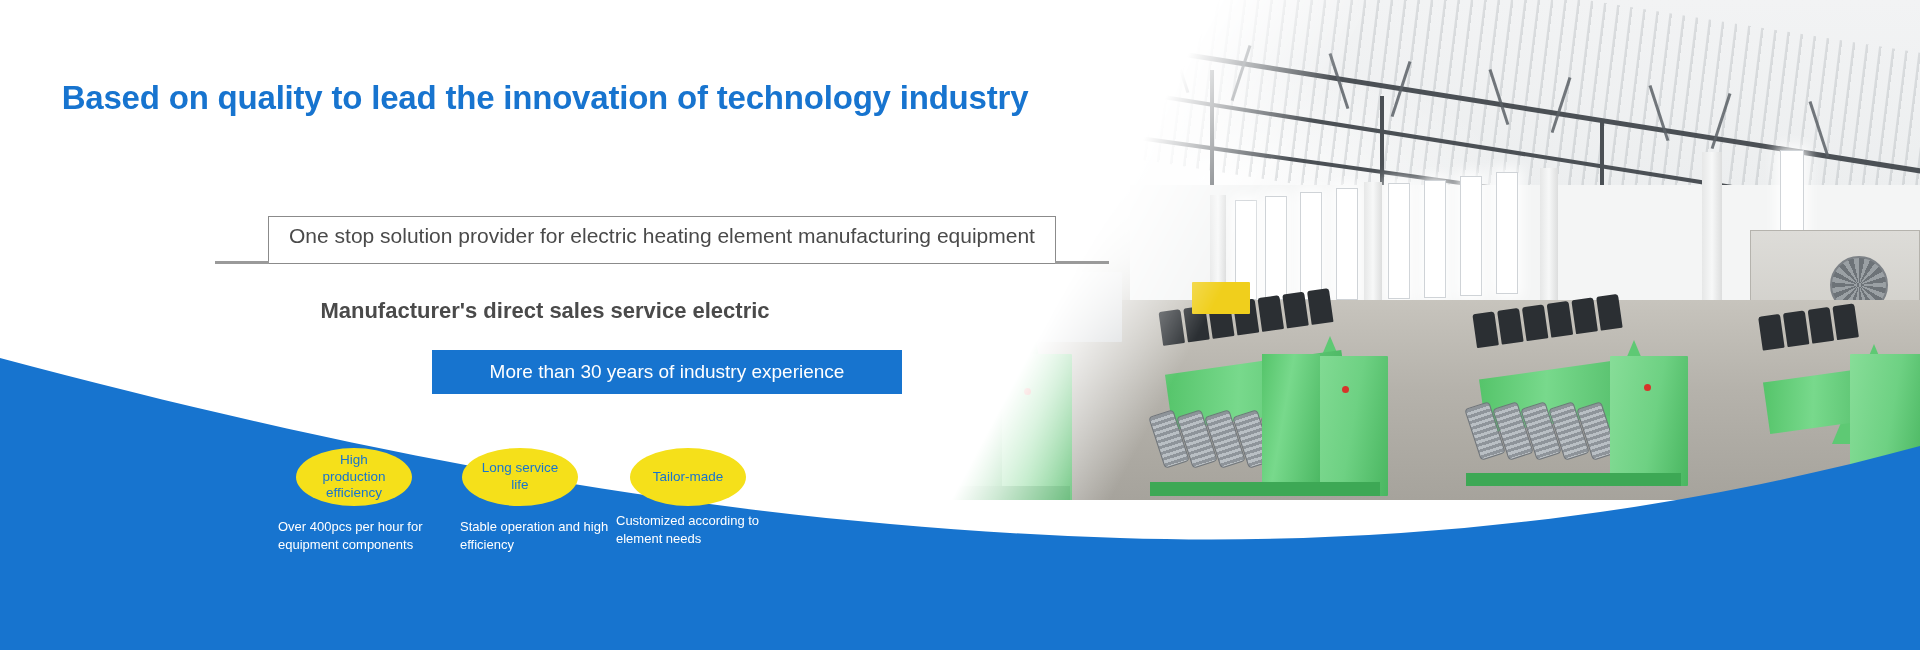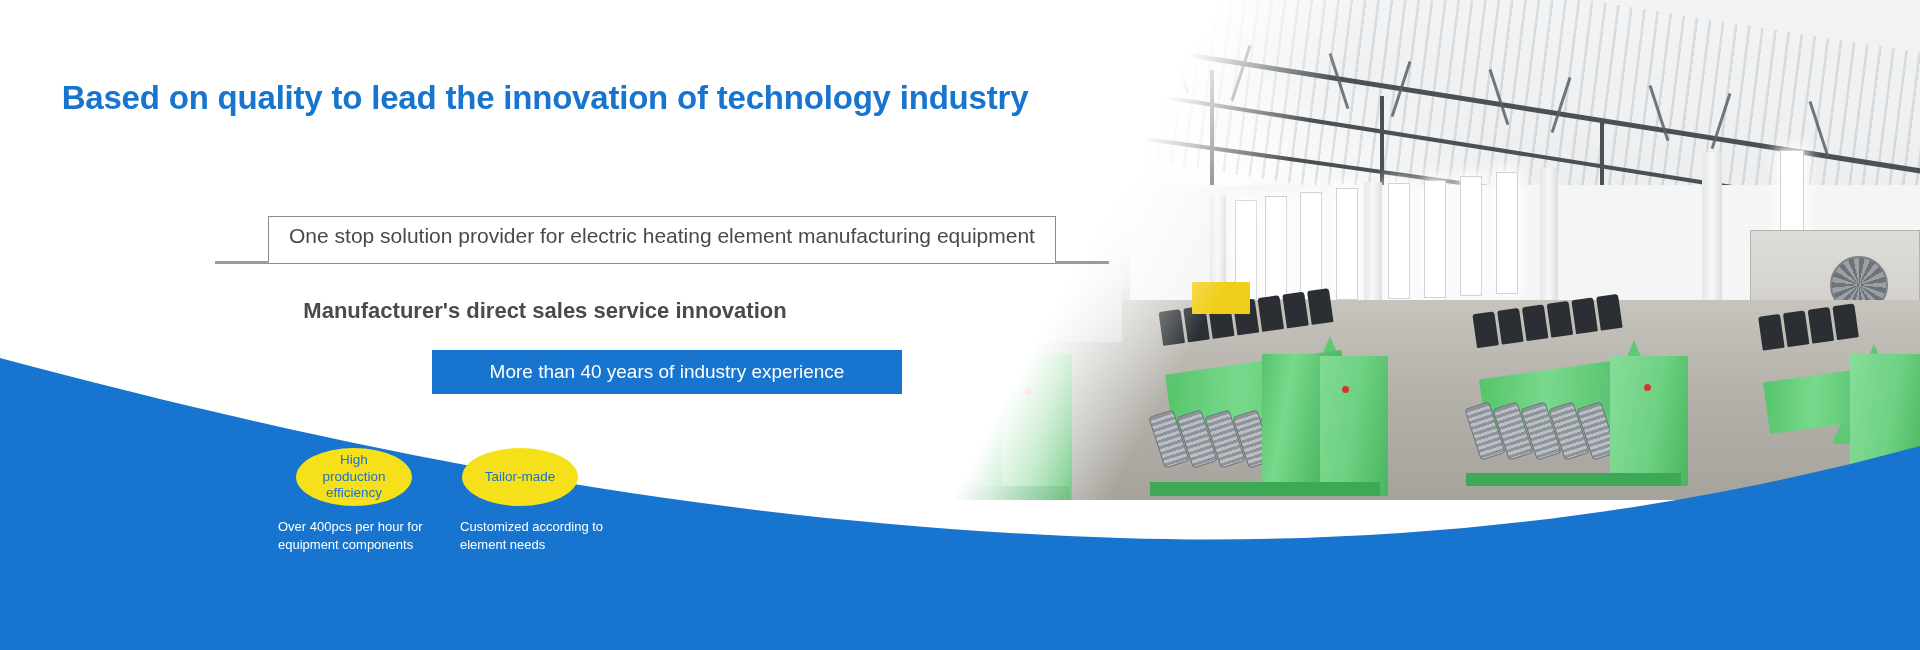--- a/index.html
+++ b/index.html
@@ -438,32 +438,36 @@
     <path d="M0,38 C 420,150 760,206 1120,218 C 1430,228 1700,186 1920,126 L1920,330 L0,330 Z" fill="#1774cf"></path>
   </svg>
 
   <div class="content">
 
     <h1 class="headline">Based on quality to lead the innovation of technology industry</h1>
 
     <div class="subbox"></div>
     <p class="subtitle">One stop solution provider for electric heating element manufacturing equipment</p>
 
-    <p class="tagline">Manufacturer's direct sales service innovation</p>
-
-    <button class="cta">More than 40 years of industry experience</button>
+    <p class="tagline">Manufacturer's direct sales service electric</p>
+
+    <button class="cta">More than 30 years of industry experience</button>
   </div>
 
   <div class="features">
 
     <div class="feature">
       <div class="pill">High production efficiency</div>
       <div class="feature-desc">Over 400pcs per hour for equipment components</div>
     </div>
 
+    <div class="feature">
+      <div class="pill">Long service life</div>
+      <div class="feature-desc">Stable operation and high efficiency</div>
+    </div>
 
     <div class="feature">
       <div class="pill">Tailor-made</div>
       <div class="feature-desc">Customized according to element needs</div>
     </div>
 
   </div>
 
 </div>
 

